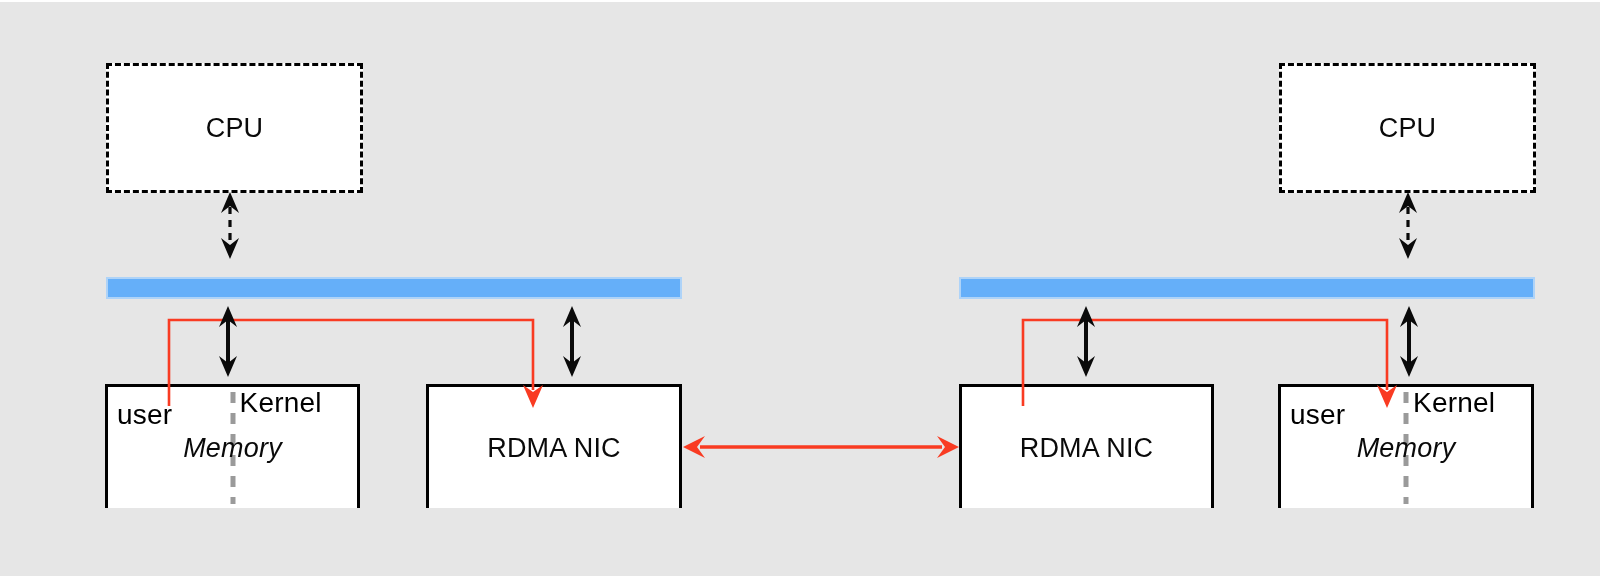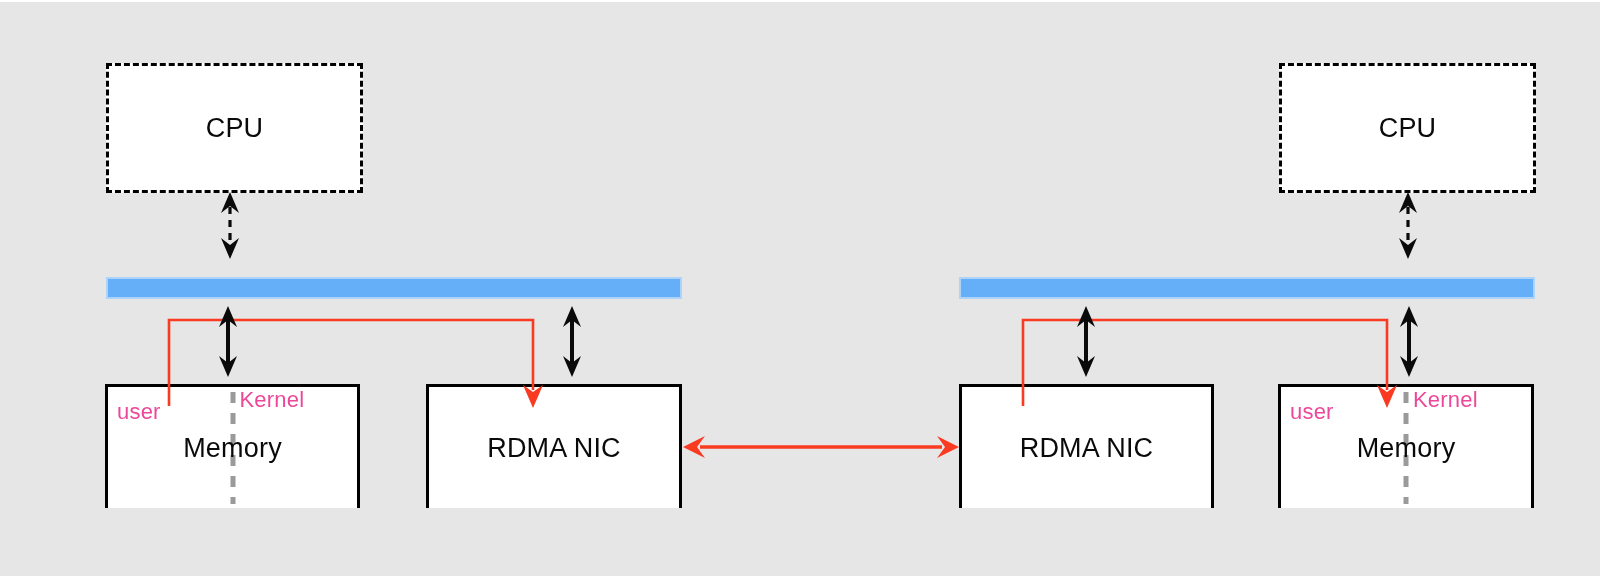--- a/index.html
+++ b/index.html
@@ -24,22 +24,22 @@
   #bus-r{left:959px;width:576px;}
   #mem-l{left:105px;top:384px;width:255px;height:128px;}
   #nic-l{left:426px;top:384px;width:256px;height:128px;}
   #nic-r{left:959px;top:384px;width:255px;height:128px;}
   #mem-r{left:1278px;top:384px;width:256px;height:128px;}
   .mem-divider{
     position:absolute;left:50%;top:5px;bottom:5px;width:5px;transform:translateX(-50%);
     background:repeating-linear-gradient(to bottom,#9a9a9a 0 11px,transparent 11px 21px);
     z-index:1;
   }
-  .mem-main-label{position:relative;z-index:2;}
-  .plabel{position:absolute;color:#ec4899;font-size:22px;z-index:1;}
+  .mem-main-label{position:relative;z-index:2;font-style:italic;}
+  .plabel{position:absolute;color:#000000;font-size:28px;z-index:1;}
   .plabel.user{left:9px;top:12px;}
   .plabel.kernel{left:calc(50% + 7px);top:0;}
   .overlay{position:absolute;left:0;top:0;z-index:3;pointer-events:none;}
   .redline{stroke:#f93b22;stroke-width:2.6;fill:none;}
   .redline-thick{stroke:#f93b22;stroke-width:3.4;fill:none;}
   .redfill{fill:#f93b22;stroke:none;}
   .blackline{stroke:#0a0a0a;stroke-width:4;fill:none;}
   .blackdash{stroke:#0a0a0a;stroke-width:3.2;fill:none;stroke-dasharray:7 6;}
   .blackfill{fill:#0a0a0a;stroke:none;}
 </style>

